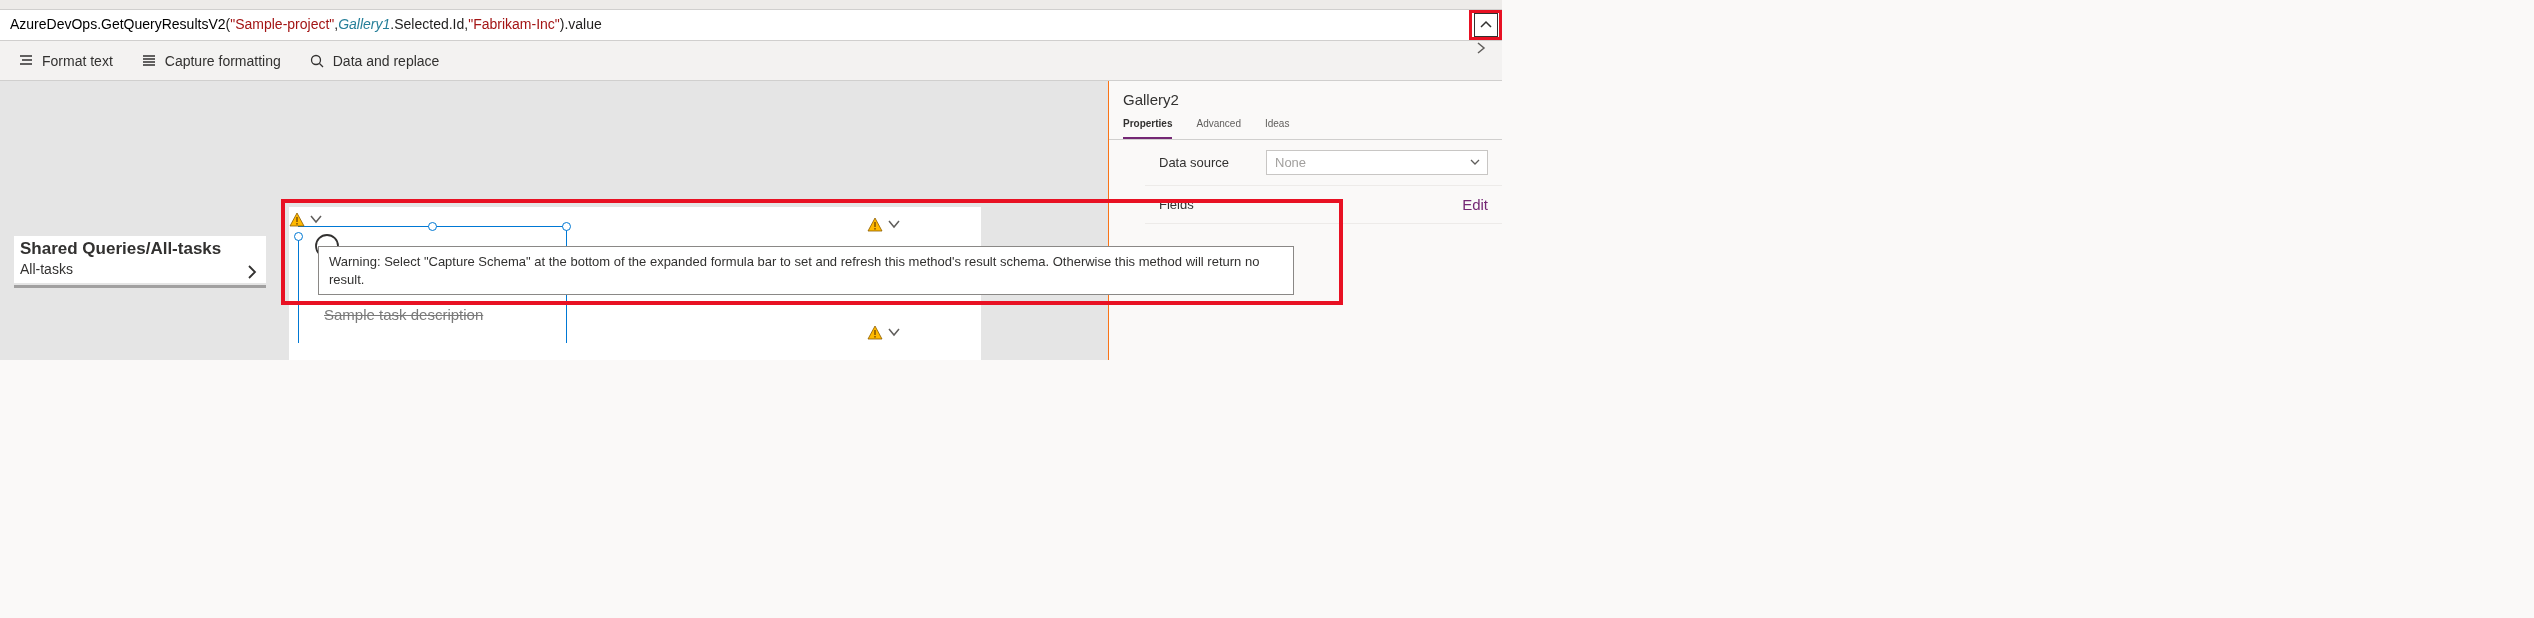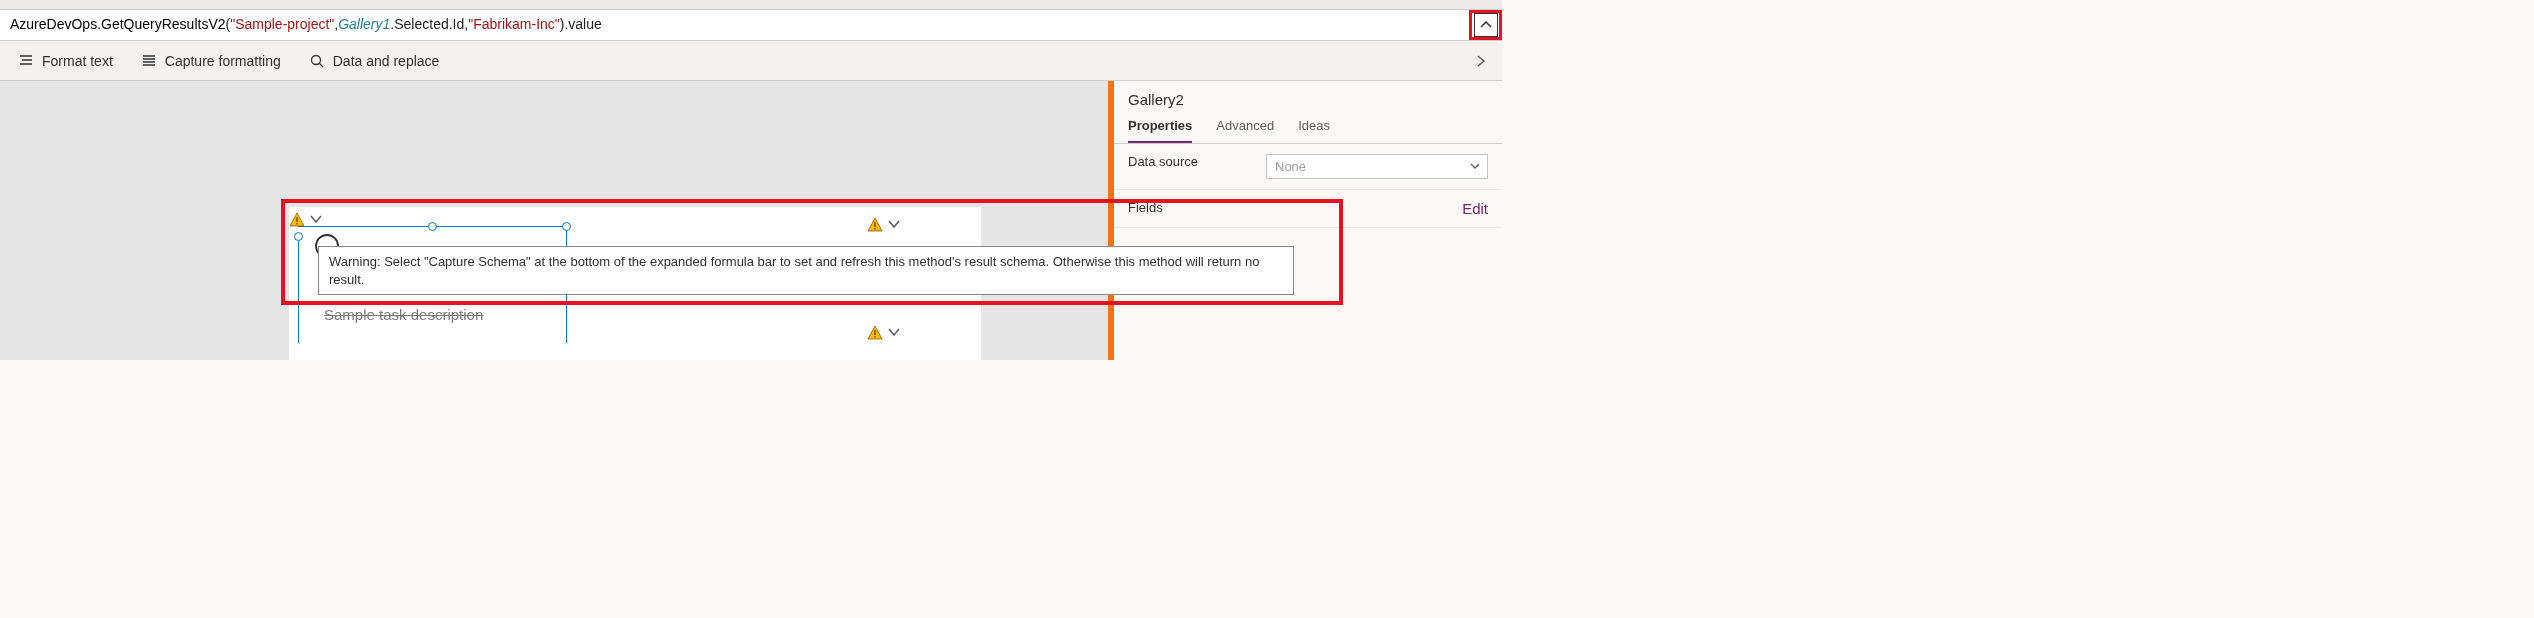--- a/index.html
+++ b/index.html
@@ -8,30 +8,30 @@
   .top-tiny-bar { height: 10px; background: #edebe9; border-bottom: 1px solid #d0cfce; }
   
   .formula-row { display: flex; align-items: stretch; background: #fff; border-bottom: 1px solid #d0cfce; }
   .formula-bar { flex: 1; padding: 6px 10px; font-family: Consolas, monospace; font-size: 14px; color: #201f1e; white-space: nowrap; }
   .formula-bar .fn { color: #000; }
   .formula-bar .str { color: #a31515; }
   .formula-bar .ident { color: #267f99; font-style: italic; }
   .expand-box { width: 33px; display:flex; align-items:center; justify-content:center; border:3px solid #e81123; }
   .expand-inner { width:24px; height:24px; border:1px solid #323130; display:flex; align-items:center; justify-content:center; }
   
-  .action-bar { display:flex; align-items:center; background:#f3f2f1; border-bottom:1px solid #d0cfce; height:40px; padding:0 4px; }
+  .action-bar { display:flex; align-items:flex-start; background:#f3f2f1; border-bottom:1px solid #d0cfce; height:40px; padding:0 4px; }
   .action-btn { display:flex; align-items:center; gap:8px; padding:0 14px; height:100%; font-size:14px; color:#323130; cursor:pointer; }
   .action-btn .ic { width:16px; height:16px; display:flex; align-items:center; justify-content:center; }
   .capture-highlight { border:3px solid #e81123; }
   .action-bar .spacer { flex:1; }
   .chev-right { width:34px; display:flex; align-items:center; justify-content:center; color:#605e5c; font-size:18px; }
   
   .main-area { display:flex; height:279px; position:relative; background:#e5e5e5; }
   .canvas-zone { flex:1; position:relative; }
-  .right-pane { width:394px; background:#faf9f8; border-left:6px solid #f97316; display:flex; flex-direction:column; }
+  .right-pane { width:394px; background:#faf9f8; border-left:1px solid #f97316; display:flex; flex-direction:column; }
   
   .tree-card { position:absolute; left:14px; top:155px; width:252px; background:#fff; }
   .tree-title { font-size:17px; font-weight:600; padding:2px 6px 0 6px; line-height:1.25; }
   .tree-sub { font-size:14px; padding:2px 6px 6px 6px; color:#323130; }
   .tree-chev { position:absolute; right:6px; top:28px; color:#323130; }
   .tree-under { position:absolute; left:0; bottom:-5px; width:252px; height:3px; background:#a1a0a0; }
   
   .canvas-item { position:absolute; background:#fff; }
   .gallery-box { left:289px; top:126px; width:692px; height:153px; }
   
@@ -41,25 +41,25 @@
   
   .warn-tri { position:absolute; width:16px; height:16px; }
   
   .big-red-1 { position:absolute; left:281px; top:118px; width:1062px; height:106px; border:4px solid #e81123; pointer-events:none; }
   
   .tooltip-box { position:absolute; left:318px; top:165px; width:976px; background:#fff; border:1px solid #8a8886; padding:6px 10px; font-size:13px; line-height:1.35; z-index:10; }
   
   .strike-text { position:absolute; left:324px; top:225px; font-size:15px; color:#7a7a7a; text-decoration:line-through; }
   
   .pane-title { padding:10px 14px 4px 14px; font-size:15px; color:#323130; }
-  .pane-tabs { display:flex; gap:24px; padding:6px 14px 0 14px; border-bottom:1px solid #d0cfce; font-size:13px; }
+  .pane-tabs { display:flex; gap:24px; padding:6px 14px 0 14px; border-bottom:1px solid #d0cfce; font-size:10px; }
   .pane-tab { padding-bottom:8px; color:#605e5c; cursor:pointer; }
   .pane-tab.active { color:#323130; font-weight:600; border-bottom:2px solid #742774; }
   
-  .prop-row { display:flex; justify-content:space-between; padding:10px 14px; border-bottom:1px solid #edebe9; font-size:13px; }
+  .prop-row { display:flex; align-items:center; justify-content:space-between; padding:10px 14px; border-bottom:1px solid #edebe9; font-size:13px;margin-left:36px; }
   .prop-label { color:#323130; }
   .dropdown { border:1px solid #c8c6c4; background:#fff; color:#a19f9d; padding:4px 24px 4px 8px; width:222px; position:relative; font-size:13px; }
   .dropdown .dd-chev { position:absolute; right:6px; top:5px; }
   .edit-link { color:#742774; font-size:15px; cursor:pointer; }
   .layout-row { display:flex; align-items:center; justify-content:space-between; padding:8px 14px 0 14px; font-size:13px; }
   .layout-dd { width:32px; height:28px; border:1px solid #c8c6c4; display:flex; align-items:center; justify-content:center; margin-top:4px; }
   
   svg { display:block; }
 </style>
 </head>
@@ -110,20 +110,30 @@
   <div class="chev-right">
     <svg width="14" height="14" viewBox="0 0 14 14">
         <path d="M4 2 L10 7 L4 12" stroke="#605e5c" stroke-width="1.5" fill="none"></path>
       </svg>
   </div>
 </div>
 
 <div class="main-area">
   <div class="canvas-zone">
 
+    <div class="tree-card">
+      <div class="tree-title">Shared Queries/All-tasks</div>
+      <div class="tree-sub">All-tasks</div>
+      <div class="tree-chev">
+        <svg width="16" height="16" viewBox="0 0 16 16">
+            <path d="M5 2 L11 8 L5 14" stroke="#323130" stroke-width="1.8" fill="none"></path>
+          </svg>
+      </div>
+      <div class="tree-under"></div>
+    </div>
 
     <div class="canvas-item gallery-box"></div>
 
     <div class="sel-line-v" style="left:298px; top:152px; height:110px;"></div>
     <div class="sel-line-v" style="left:566px; top:145px; height:117px;"></div>
     <div class="sel-line-h" style="left:298px; top:145px; width:268px;"></div>
     <div class="sel-handle" style="left:294px; top:151px;"></div>
     <div class="sel-handle" style="left:428px; top:141px;"></div>
     <div class="sel-handle" style="left:562px; top:141px;"></div>
 

